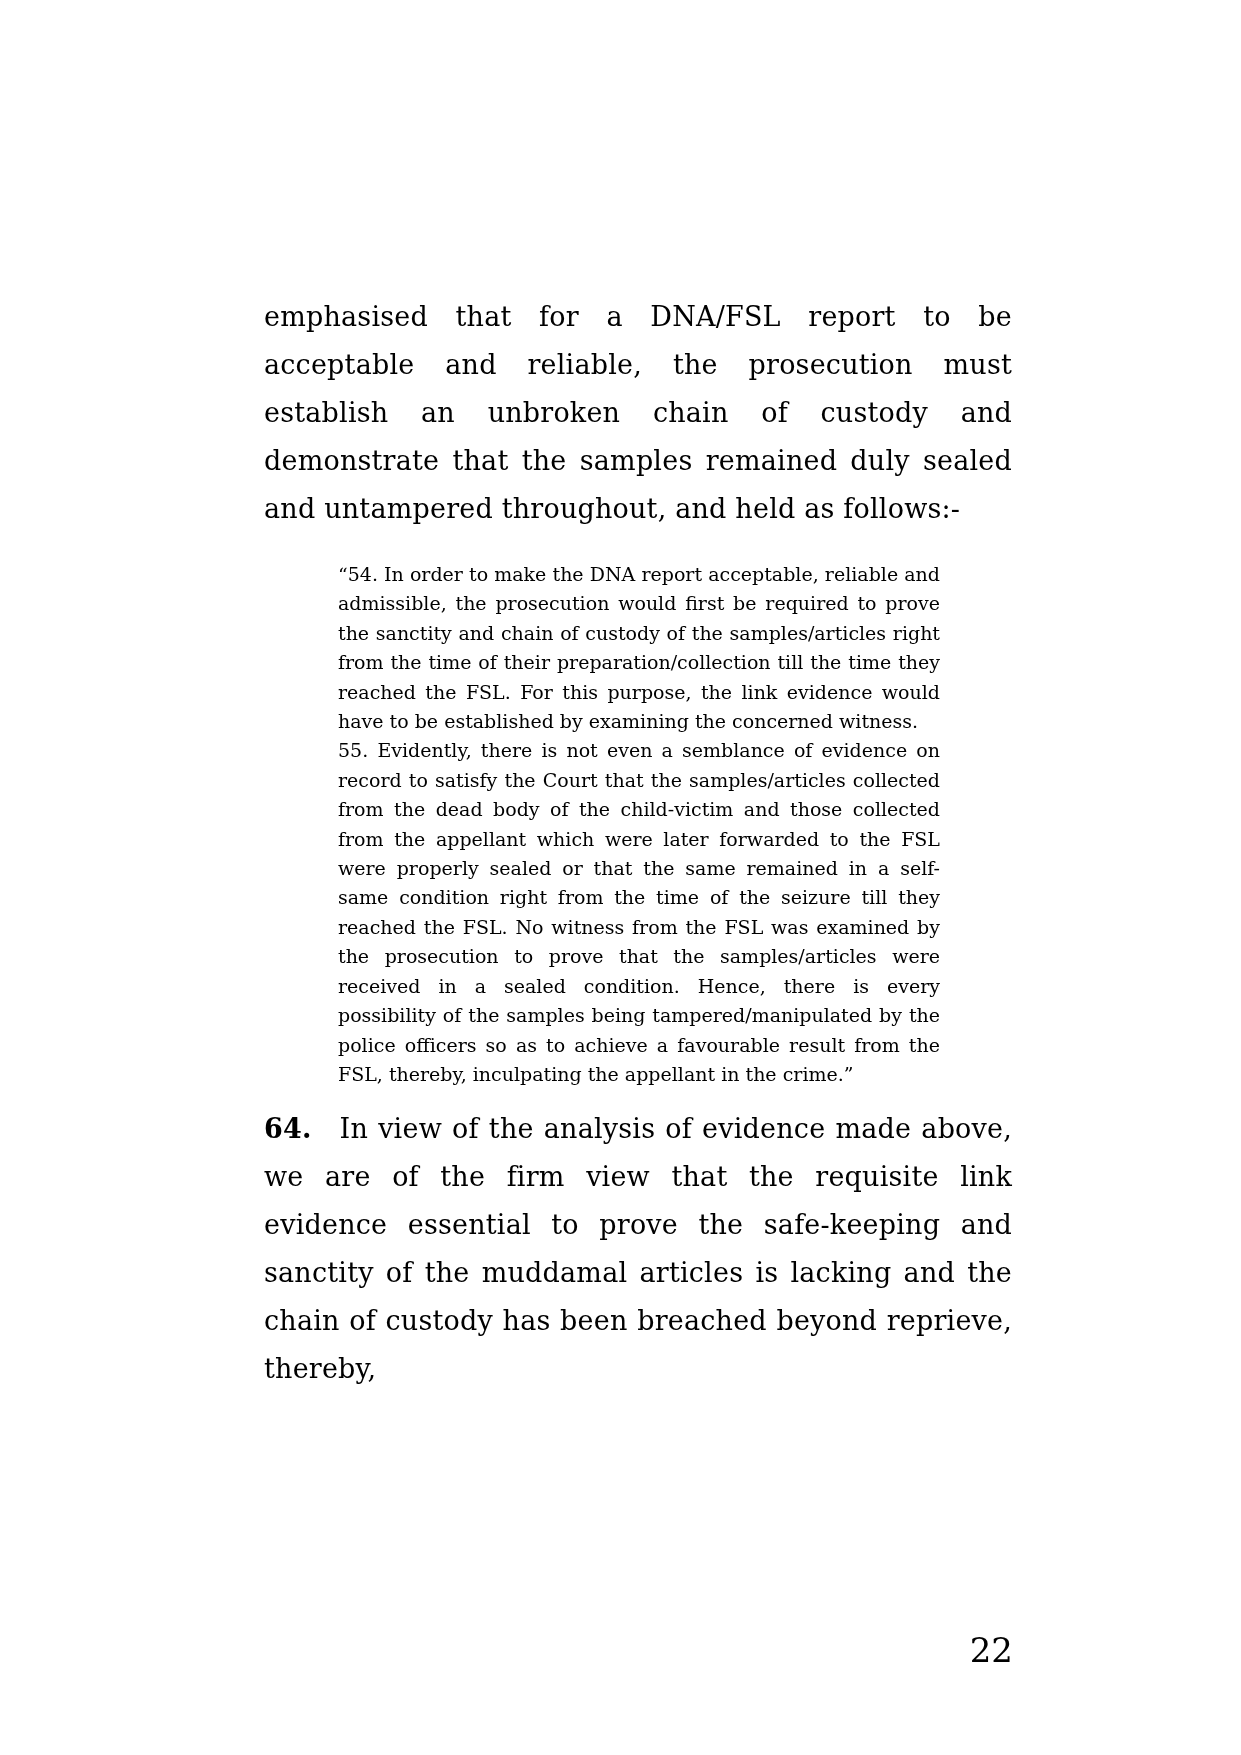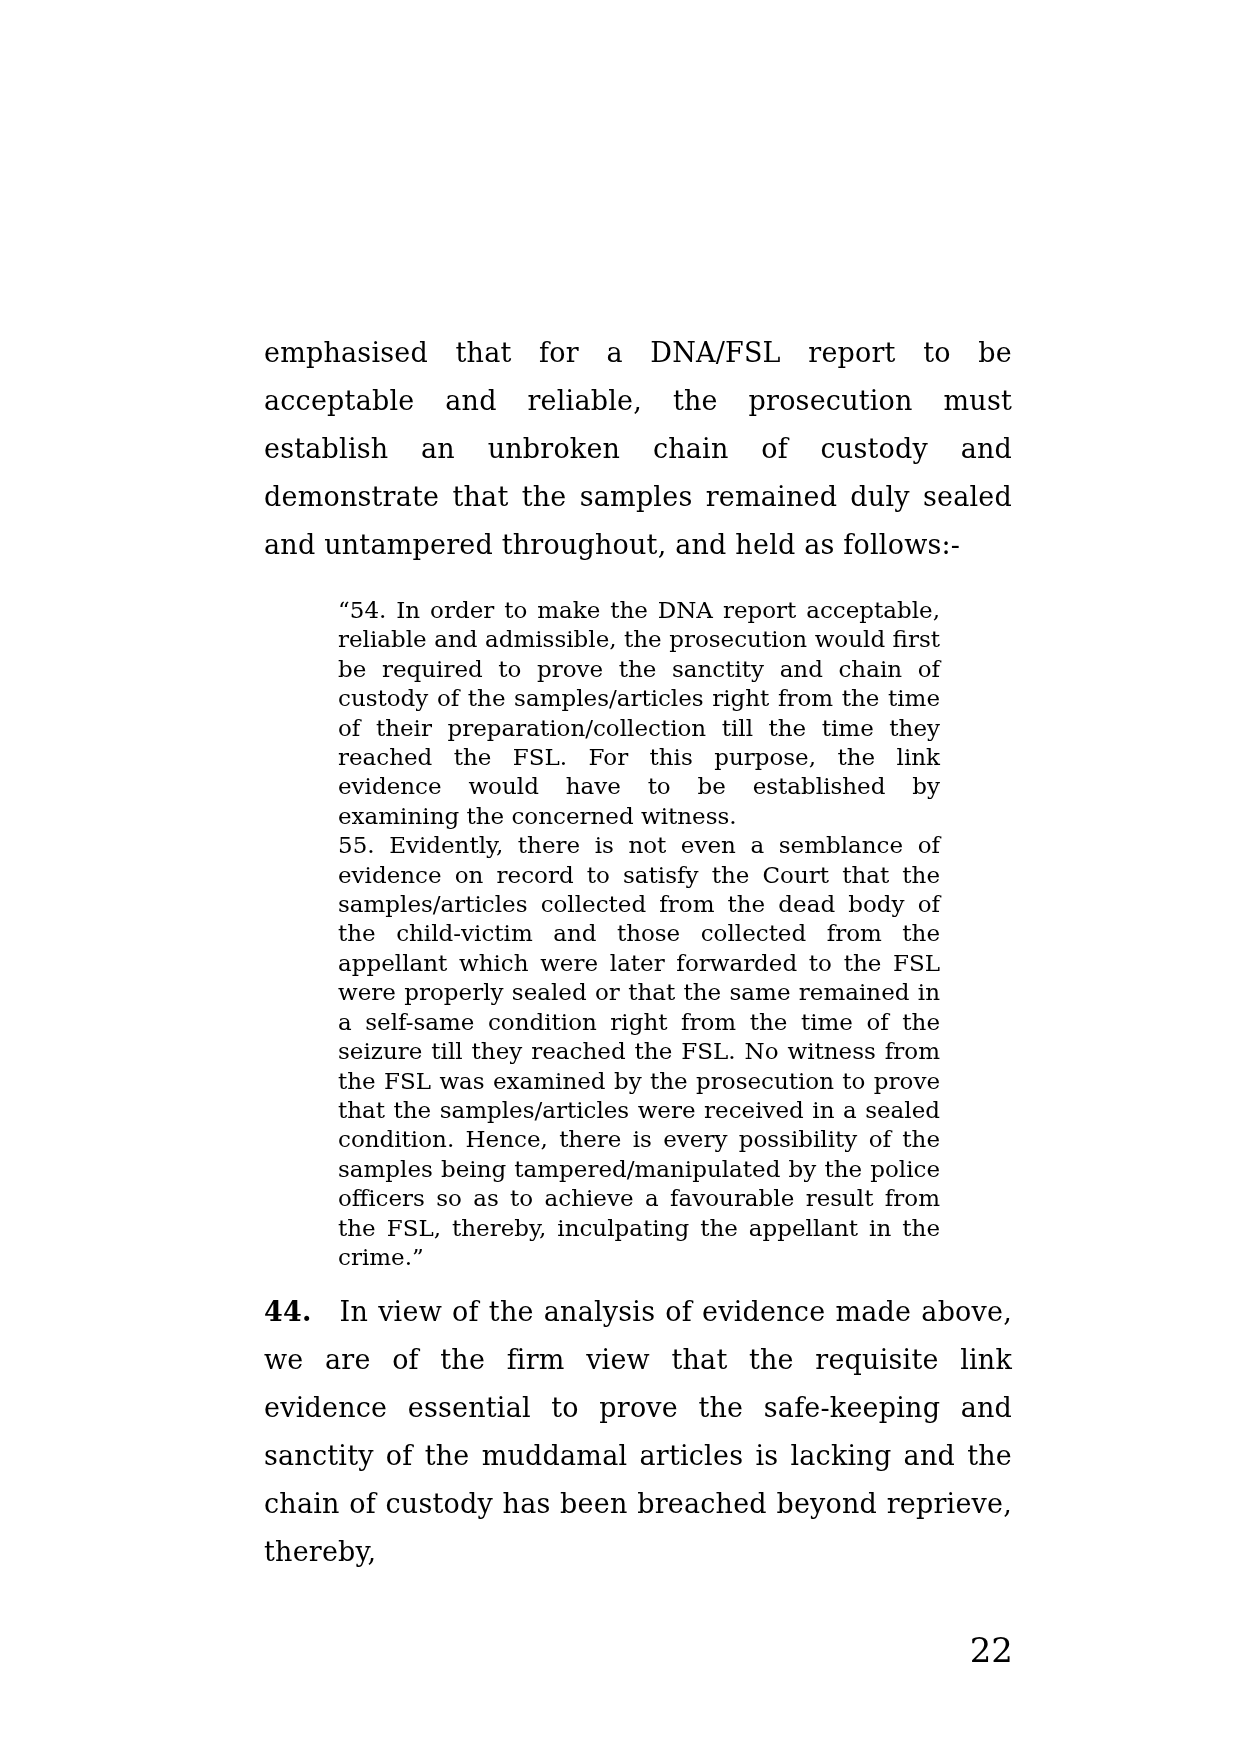--- a/index.html
+++ b/index.html
@@ -14,32 +14,31 @@
     background: #ffffff;
     color: #000000;
     font-family: "DejaVu Serif", "Liberation Serif", serif;
     overflow: hidden;
   }
   .content {
     position: absolute;
     left: 264px;
     top: 293px;
     width: 748px;
-    margin-top: 36px;
   }
   .body-para {
     margin: 0;
     font-size: 27px;
     line-height: 48px;
     text-align: justify;
     letter-spacing: 0.2px;
   }
   .quote-block {
     margin: 27px 72px 0 74px;
-    font-size: 23px;
+    font-size: 19px;
     line-height: 29.4px;
   }
   .quote-block p {
     margin: 0;
     text-align: justify;
   }
   .numbered-para {
     margin-top: 16px;
   }
   .para-num {
@@ -63,18 +62,18 @@
 <div class="page">
   <div class="content">
 
     <p class="body-para">emphasised that for a DNA/FSL report to be acceptable and reliable, the prosecution must establish an unbroken chain of custody and demonstrate that the samples remained duly sealed and untampered throughout, and held as follows:-</p>
 
     <blockquote class="quote-block">
       <p>“54. In order to make the DNA report acceptable, reliable and admissible, the prosecution would first be required to prove the sanctity and chain of custody of the samples/articles right from the time of their preparation/collection till the time they reached the FSL. For this purpose, the link evidence would have to be established by examining the concerned witness.</p>
       <p>55. Evidently, there is not even a semblance of evidence on record to satisfy the Court that the samples/articles collected from the dead body of the child-victim and those collected from the appellant which were later forwarded to the FSL were properly sealed or that the same remained in a self-same condition right from the time of the seizure till they reached the FSL. No witness from the FSL was examined by the prosecution to prove that the samples/articles were received in a sealed condition. Hence, there is every possibility of the samples being tampered/manipulated by the police officers so as to achieve a favourable result from the FSL, thereby, inculpating the appellant in the crime.”</p>
     </blockquote>
 
-    <p class="body-para numbered-para"><span class="para-num">44.</span><span>In view of the analysis of evidence made above, we are of the firm view that the requisite link evidence essential to prove the safe-keeping and sanctity of the </span><span class="italic-term">muddamal</span><span> articles is lacking and the chain of custody has been breached beyond reprieve, thereby,</span></p>
+    <p class="body-para numbered-para"><span class="para-num">64.</span><span>In view of the analysis of evidence made above, we are of the firm view that the requisite link evidence essential to prove the safe-keeping and sanctity of the </span><span class="italic-term">muddamal</span><span> articles is lacking and the chain of custody has been breached beyond reprieve, thereby,</span></p>
 
   </div>
 
   <div class="page-number">22</div>
 </div>
 
 </body></html>

